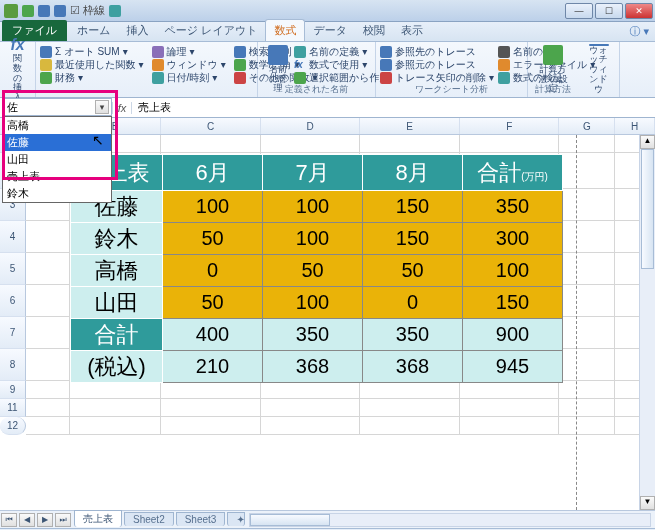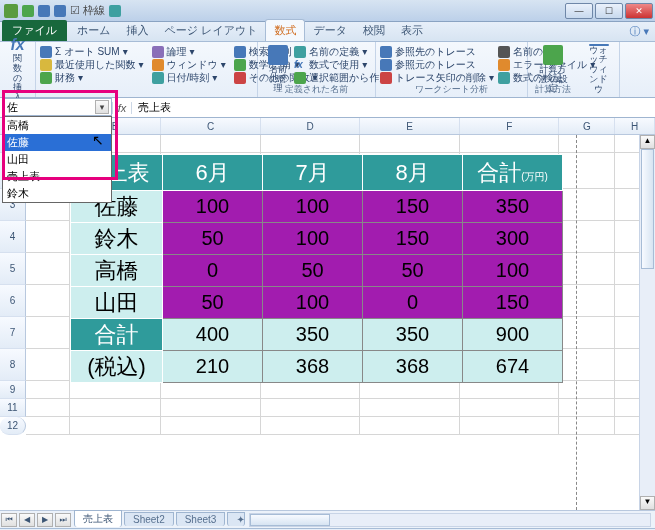--- a/index.html
+++ b/index.html
@@ -63,21 +63,21 @@
 
 .tbl { position: absolute; left: 70px; top: 36px; }
 .tbl table { border-collapse: collapse; }
 .tbl td, .tbl th { border: 1px solid #fff; text-align: center; font-family: "MS PGothic", sans-serif; }
 .tbl tr td { border: 1px solid #808080; }
 
 
 .tbl th { background: #2f9b9b; color: #fff; font-size: 22px; height: 36px; border: 1px solid #fff; font-weight: normal; }
 .tbl th .small { font-size: 10px; }
 .tbl td.n { background: #cdeeee; font-size: 22px; width: 92px; height: 32px; border: 1px solid #fff; }
-.tbl td.v { background: #a21caf; font-size: 20px; width: 100px; height: 32px; border: 1px solid #888; }
+.tbl td.v { background: #eab308; font-size: 20px; width: 100px; height: 32px; border: 1px solid #888; }
 .tbl tr.trow td.n { background: #2f9b9b; color: #fff; }
 .tbl tr.trow td.v { background: #cdeeee; }
 .tbl tr.xrow td.v { background: #cdeeee; }
 
 
 .pgbrk { position: absolute; top: 17px; bottom: 0; left: 576px; border-left: 1px dashed #888; }
 
 
 .tabsbar { height: 18px; background: #ecf2fa; border-top: 1px solid #b8c8de; display: flex; align-items: center; font-size: 10px; color: #3d5675; }
 .tabsbar .nav { display: flex; }
@@ -404,21 +404,21 @@
             <td class="v">400</td>
             <td class="v">350</td>
             <td class="v">350</td>
             <td class="v">900</td>
           </tr>
       <tr class="xrow">
             <td class="n">(税込)</td>
             <td class="v">210</td>
             <td class="v">368</td>
             <td class="v">368</td>
-            <td class="v">674</td>
+            <td class="v">945</td>
           </tr>
     </tbody>
       </table>
   </div>
 
   <div class="vscroll">
     <div class="vbtn">▲</div>
     <div class="vthumb"></div>
     <div class="vbtn" style="position:absolute;bottom:0;left:0;right:0">▼</div>
   </div>

